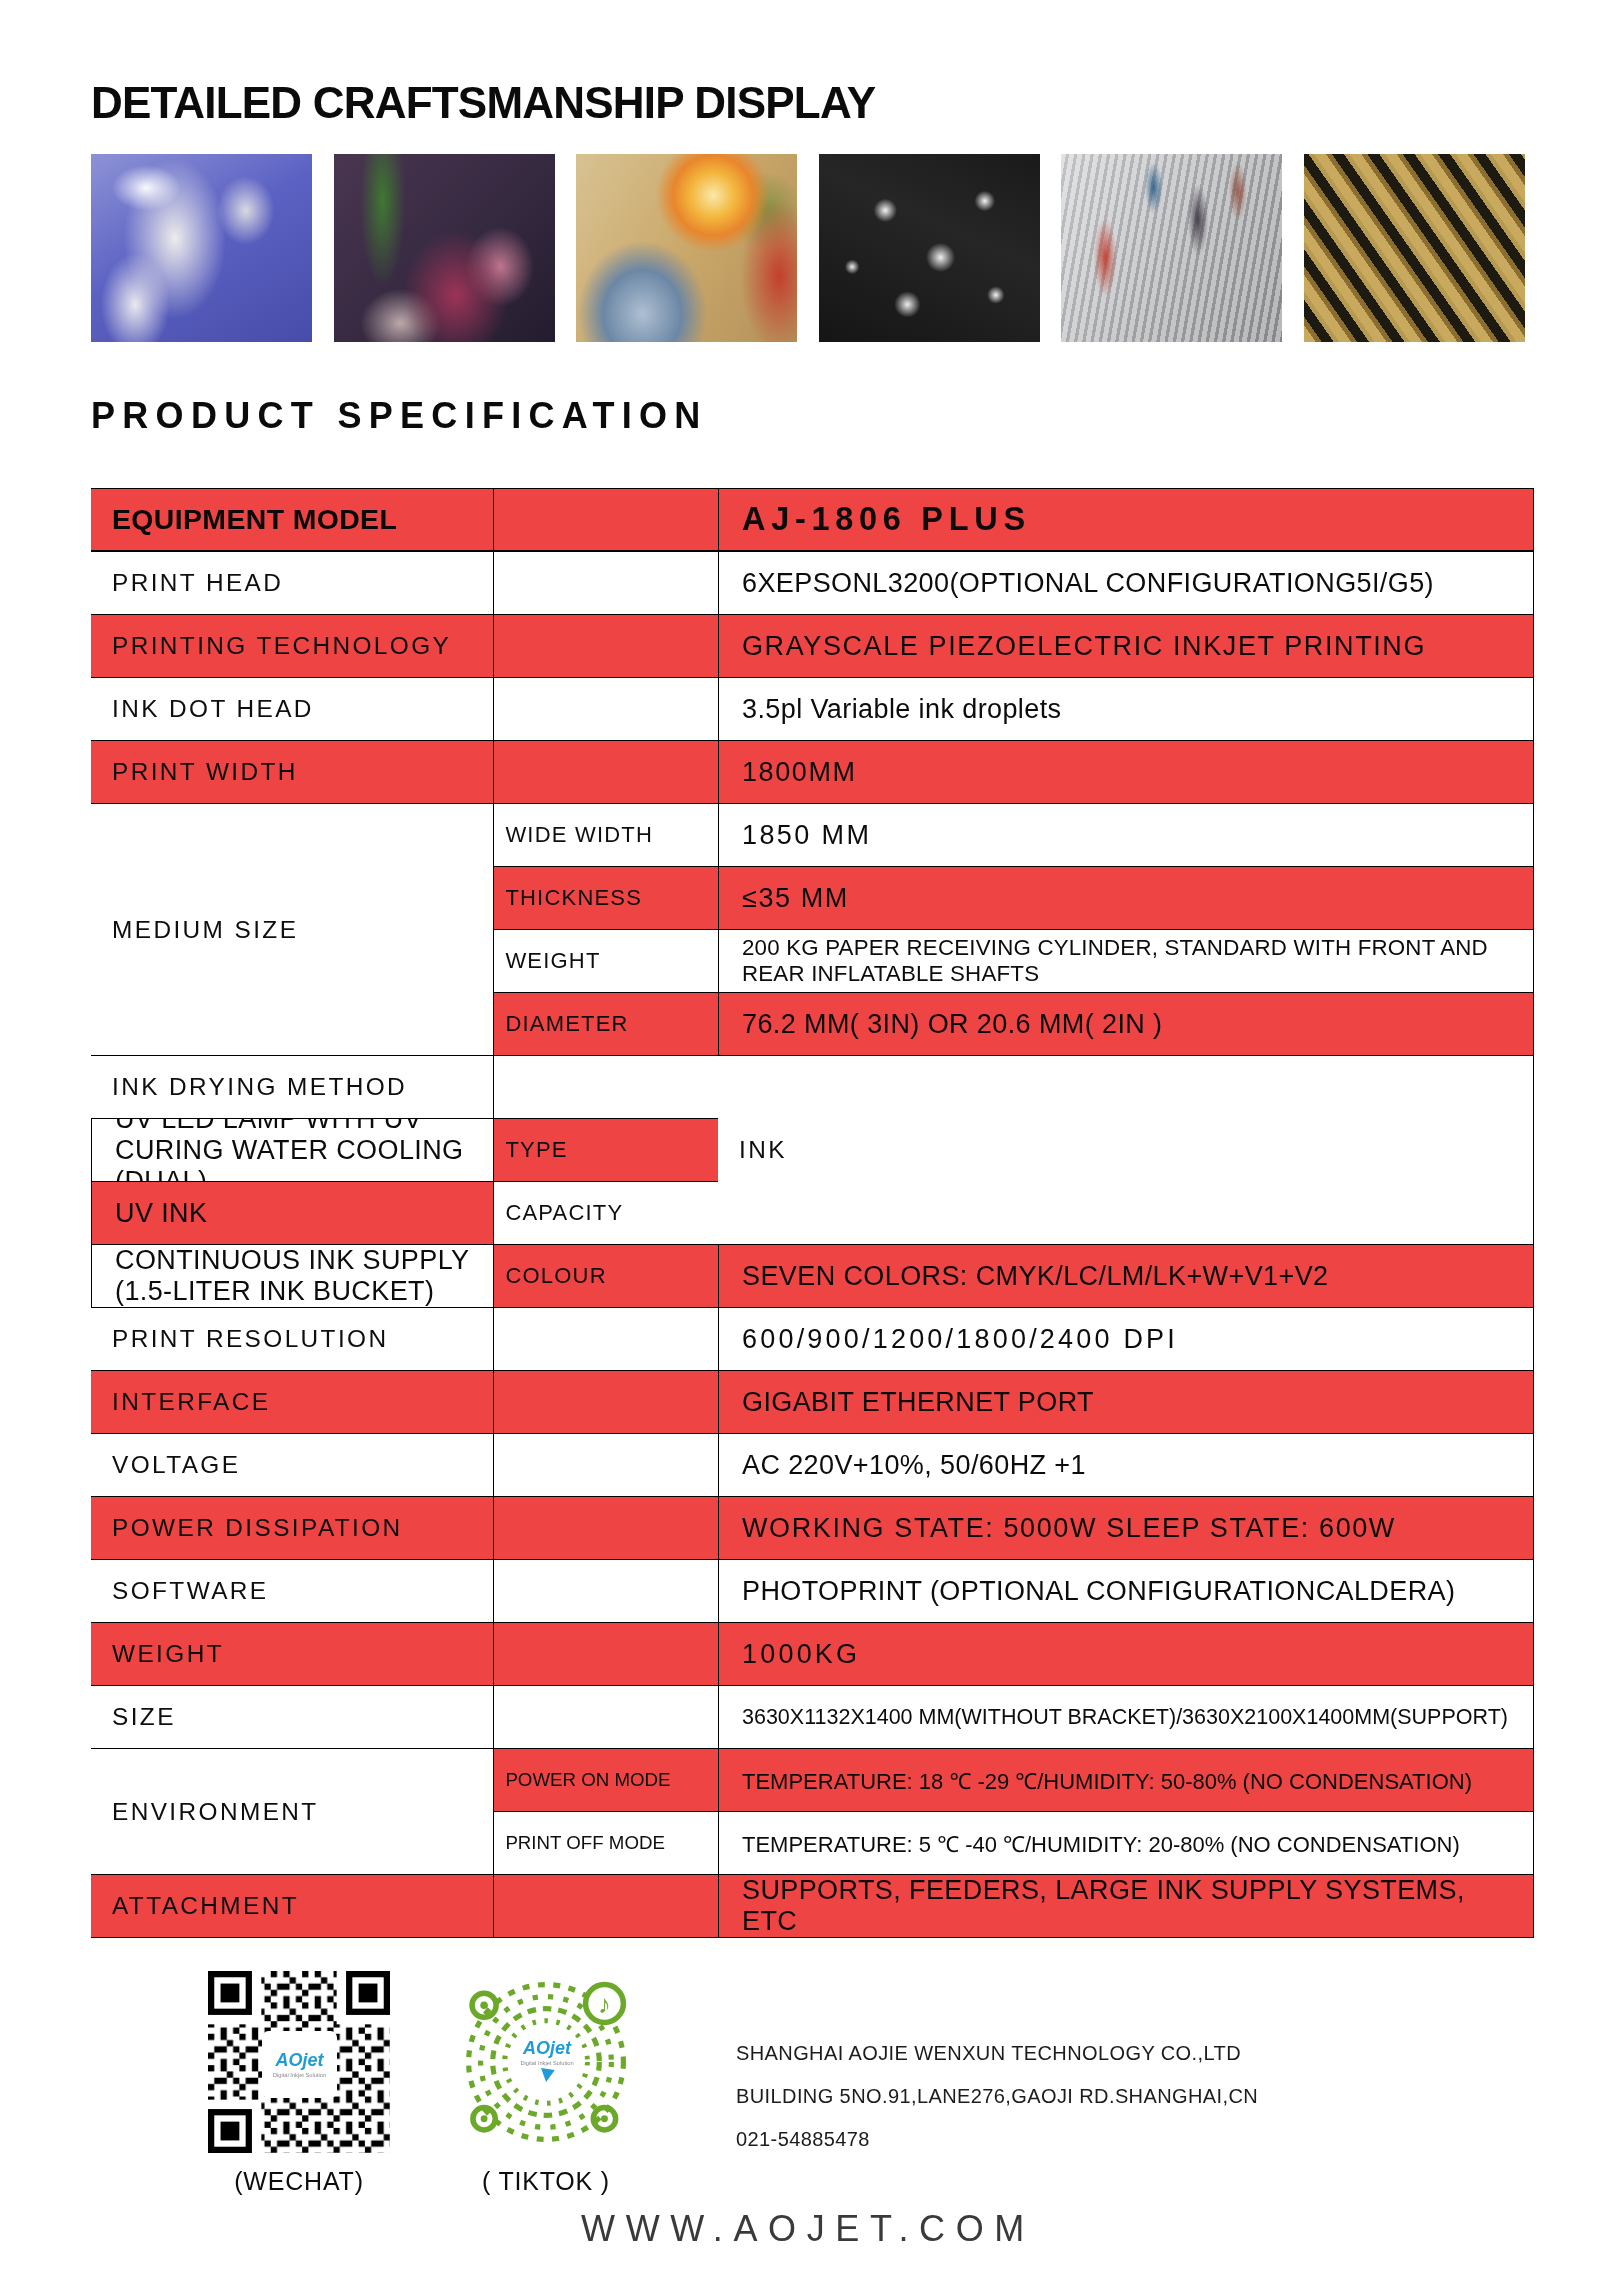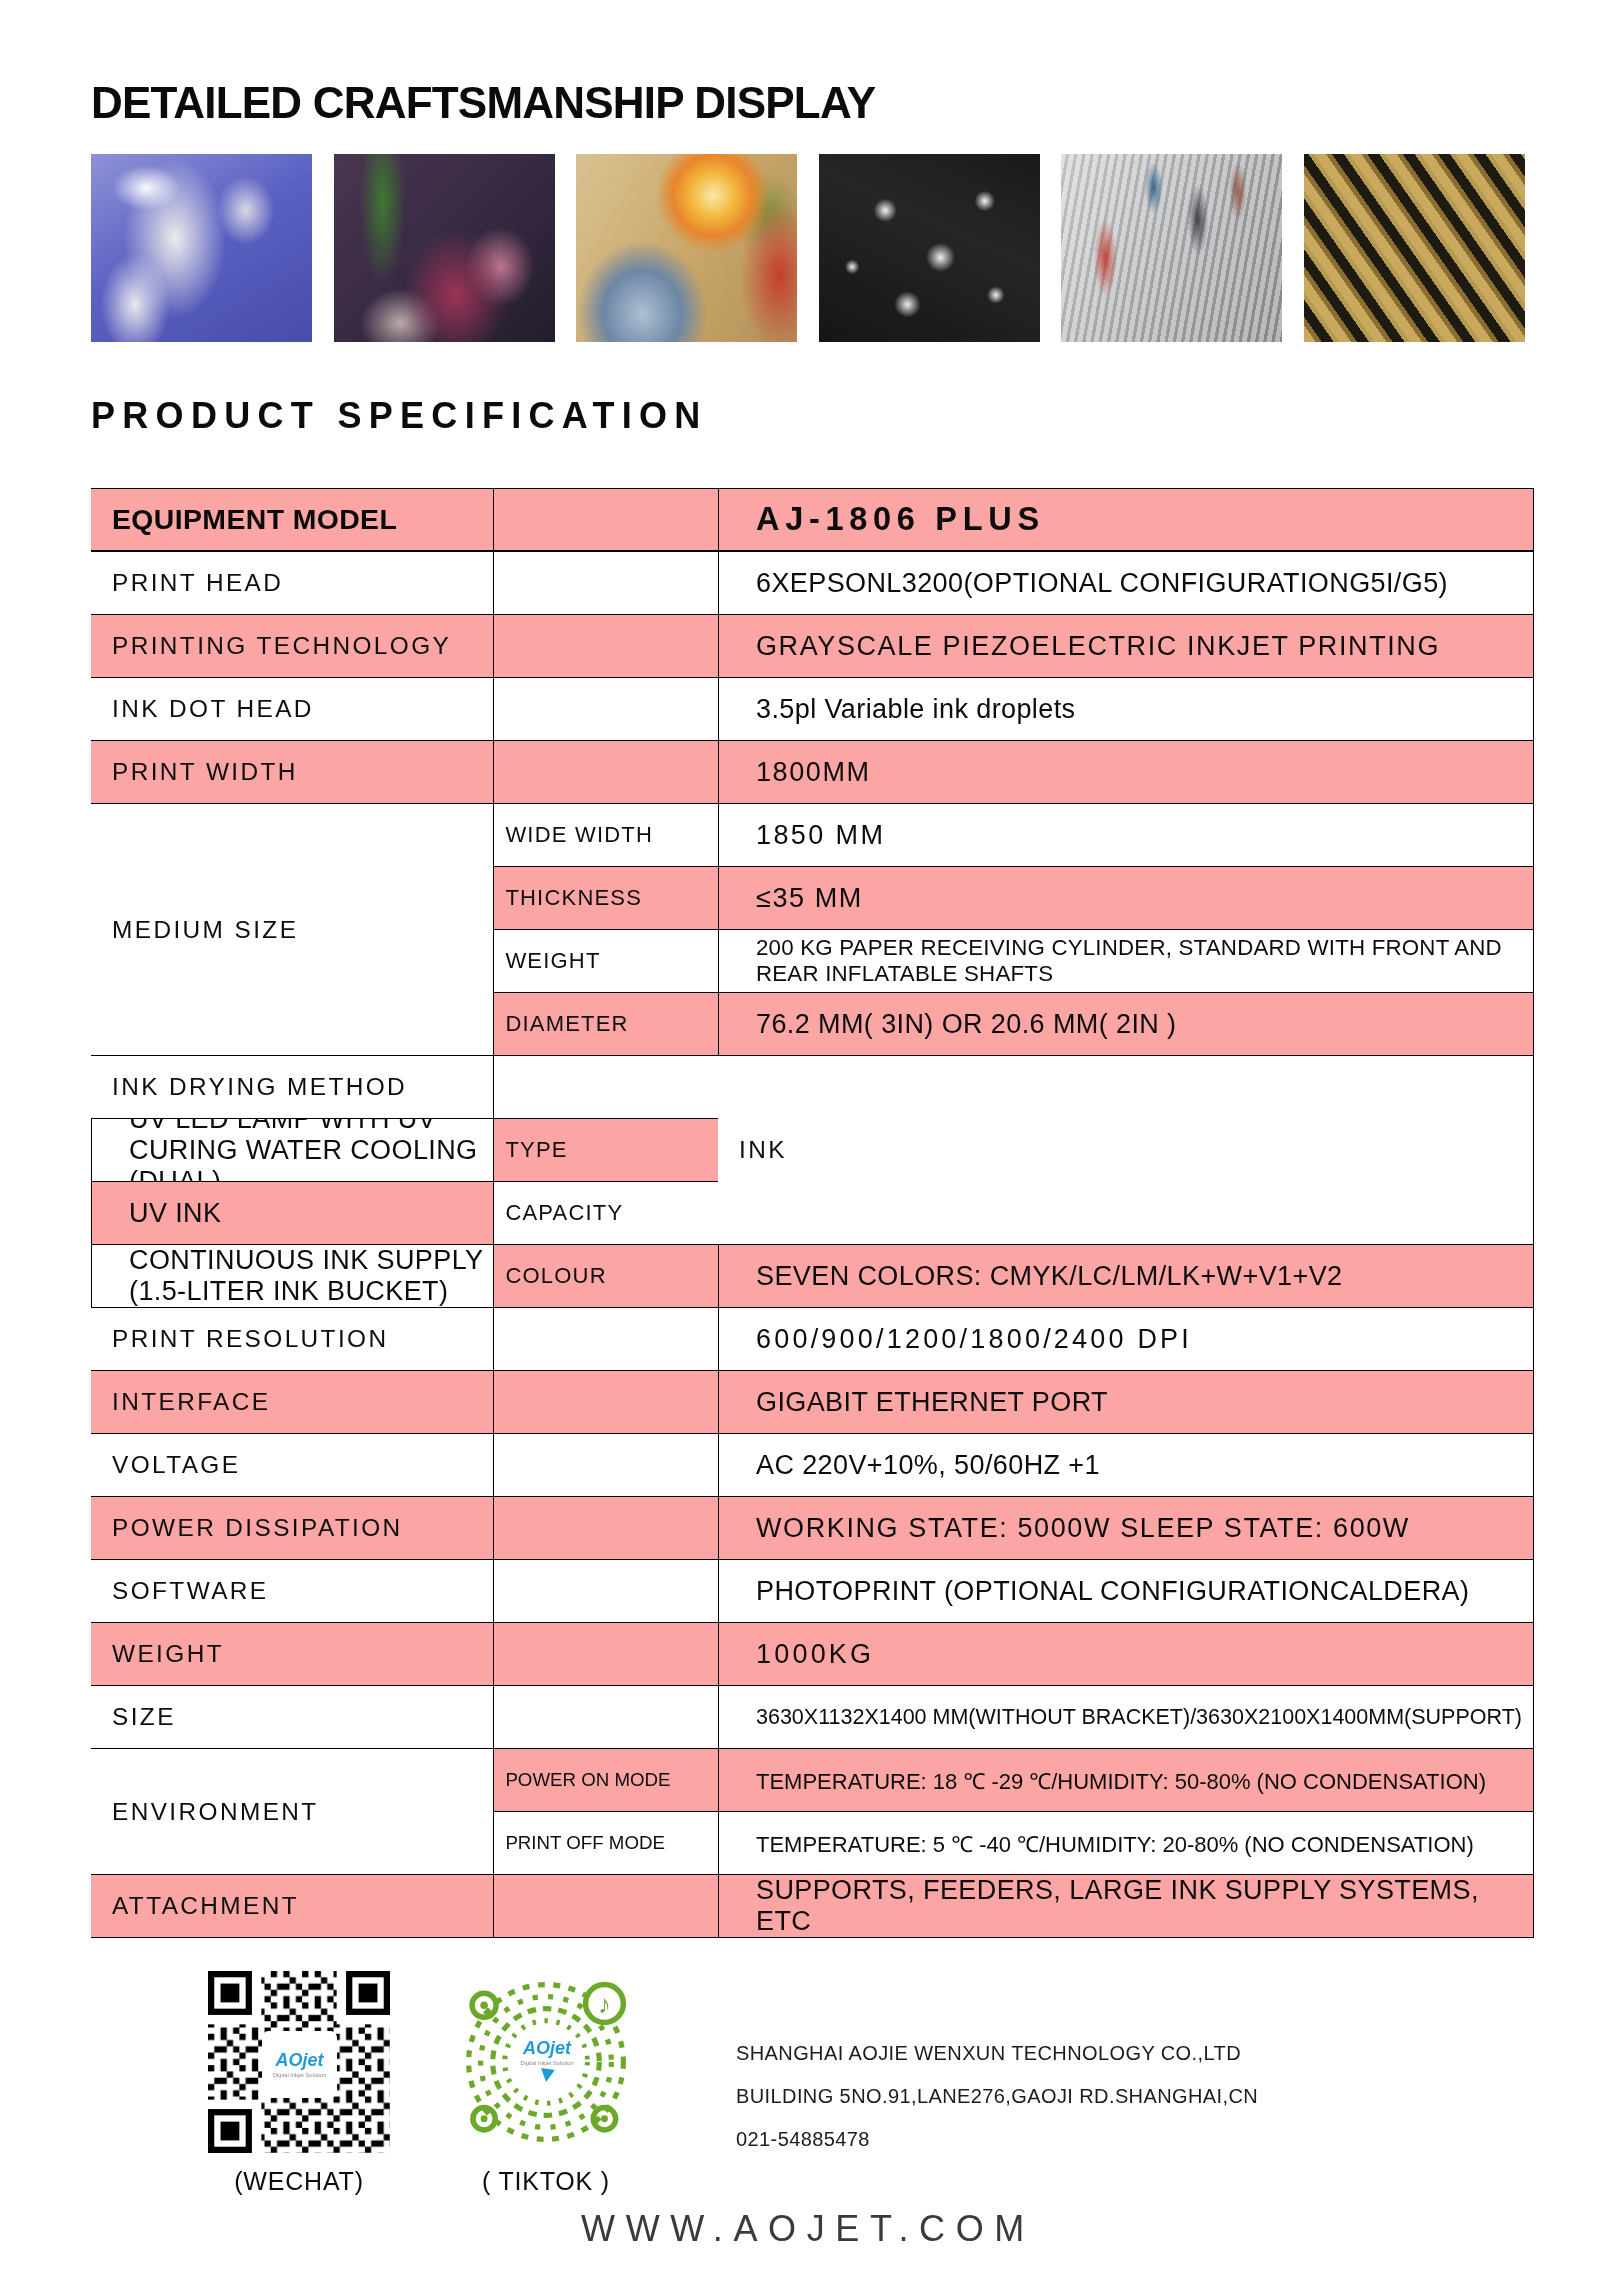--- a/index.html
+++ b/index.html
@@ -48,33 +48,33 @@
     linear-gradient(120deg,#d3d4d6 0%,#aaacaf 55%,#8f9194 100%);}
   .img6{background:
     repeating-linear-gradient(55deg,#c9a95e 0 9.7px,#8a6d2f 9.7px 14.6px,#1d1a12 14.6px 24.4px,#b79a52 24.4px 29px),
     linear-gradient(140deg,#b79a52,#5d4a22);}
 
   
   .spec{position:absolute;left:91px;top:488px;width:1442px;display:grid;
         grid-template-columns:402px 225px 815px;grid-auto-rows:63px;
         border-top:1.6px solid #000;border-right:1.6px solid #000;box-sizing:content-box;}
   .c{display:flex;align-items:center;background:#fff;border-bottom:1.6px solid #000;box-sizing:border-box;overflow:hidden;}
-  .g{background:#fca5a5;}
+  .g{background:#ef4444;}
   .bl{border-left:1.6px solid #000;}
   .thick{border-bottom-width:2.4px;}
   .span4{grid-row:span 4;justify-content:flex-start;}
   .span3{grid-row:span 3;}
   .span2{grid-row:span 2;}
   .L{padding-left:21px;}
   .lab{font-size:24.4px;letter-spacing:2.4px;color:#0e0e0e;white-space:nowrap;}
   .lab-head{font-size:28.4px;font-weight:700;letter-spacing:0.4px;color:#0a0a0a;}
   .M{padding-left:11.4px;}
   .sub{font-size:22px;letter-spacing:1.2px;color:#0e0e0e;white-space:nowrap;}
   .sub-sm{font-size:18.7px;letter-spacing:0;}
-  .V{padding-left:37px;padding-right:6.5px;}
+  .V{padding-left:23px;padding-right:6.5px;}
   .val{font-size:27px;letter-spacing:0.4px;color:#0c0c0c;}
   .val-model{font-size:32.5px;font-weight:700;letter-spacing:5.7px;}
   .ls2{letter-spacing:1.6px;}
   .ls3{letter-spacing:2.4px;}
   .ls4{letter-spacing:3.2px;}
   .val-sm{font-size:22.3px;line-height:1.17;letter-spacing:0.2px;}
   .val-26{font-size:21.5px;letter-spacing:0;}
   .val-27{font-size:22px;letter-spacing:0;}
 
   

